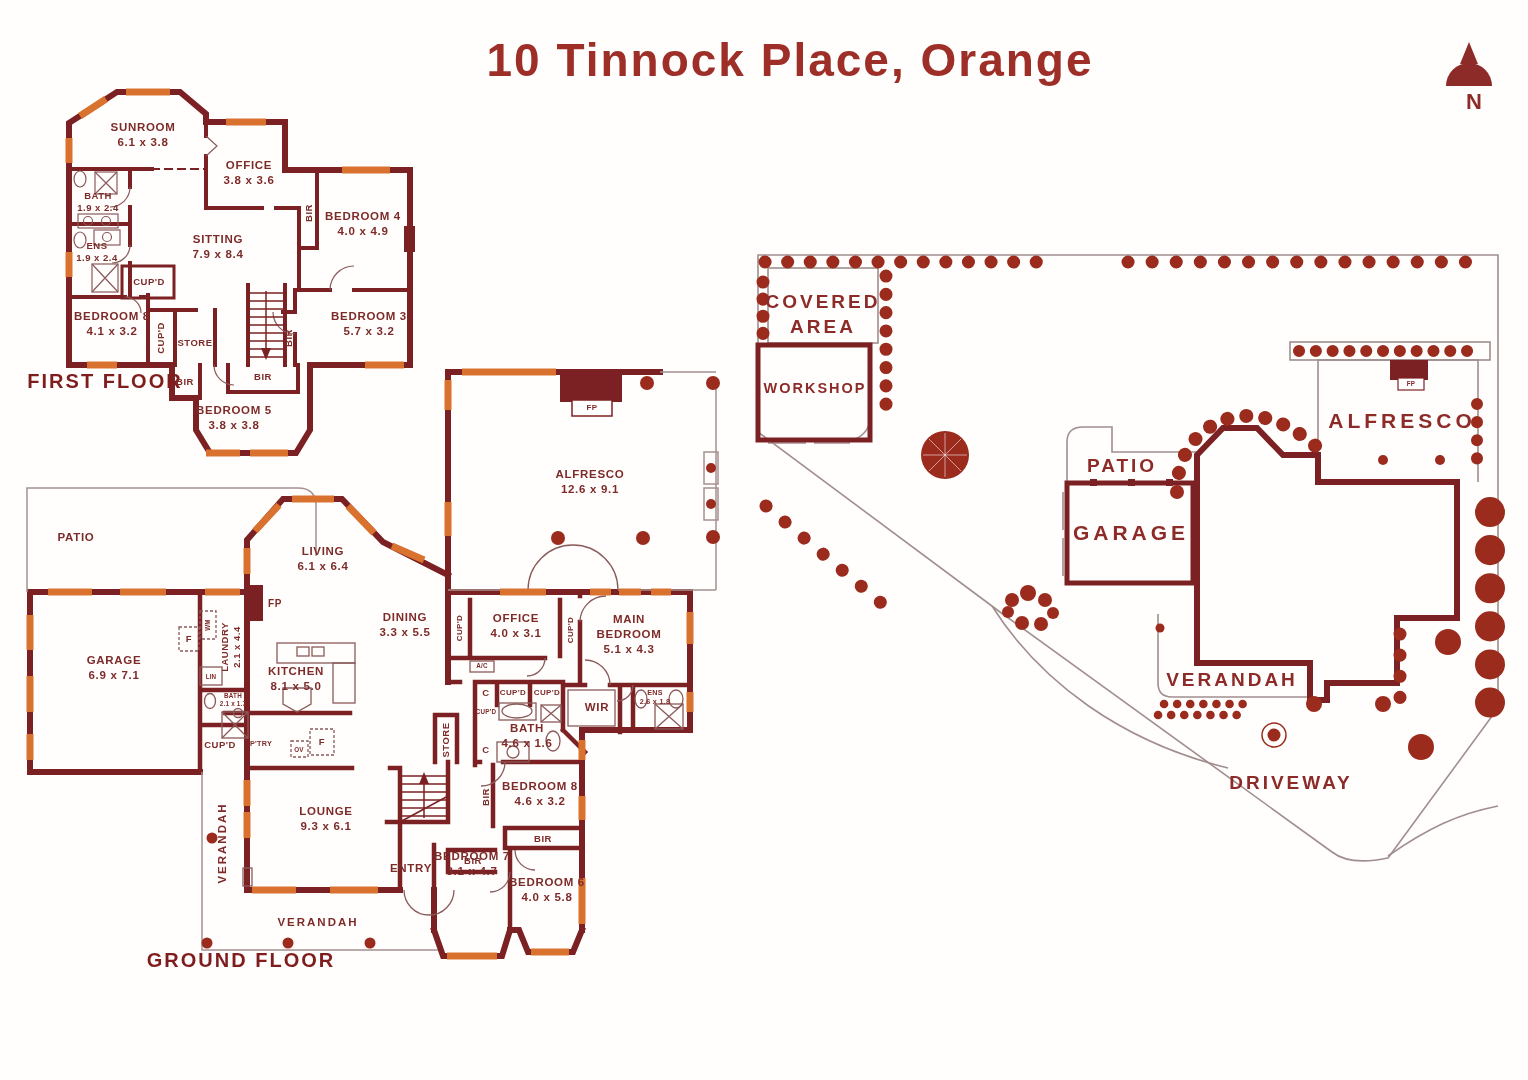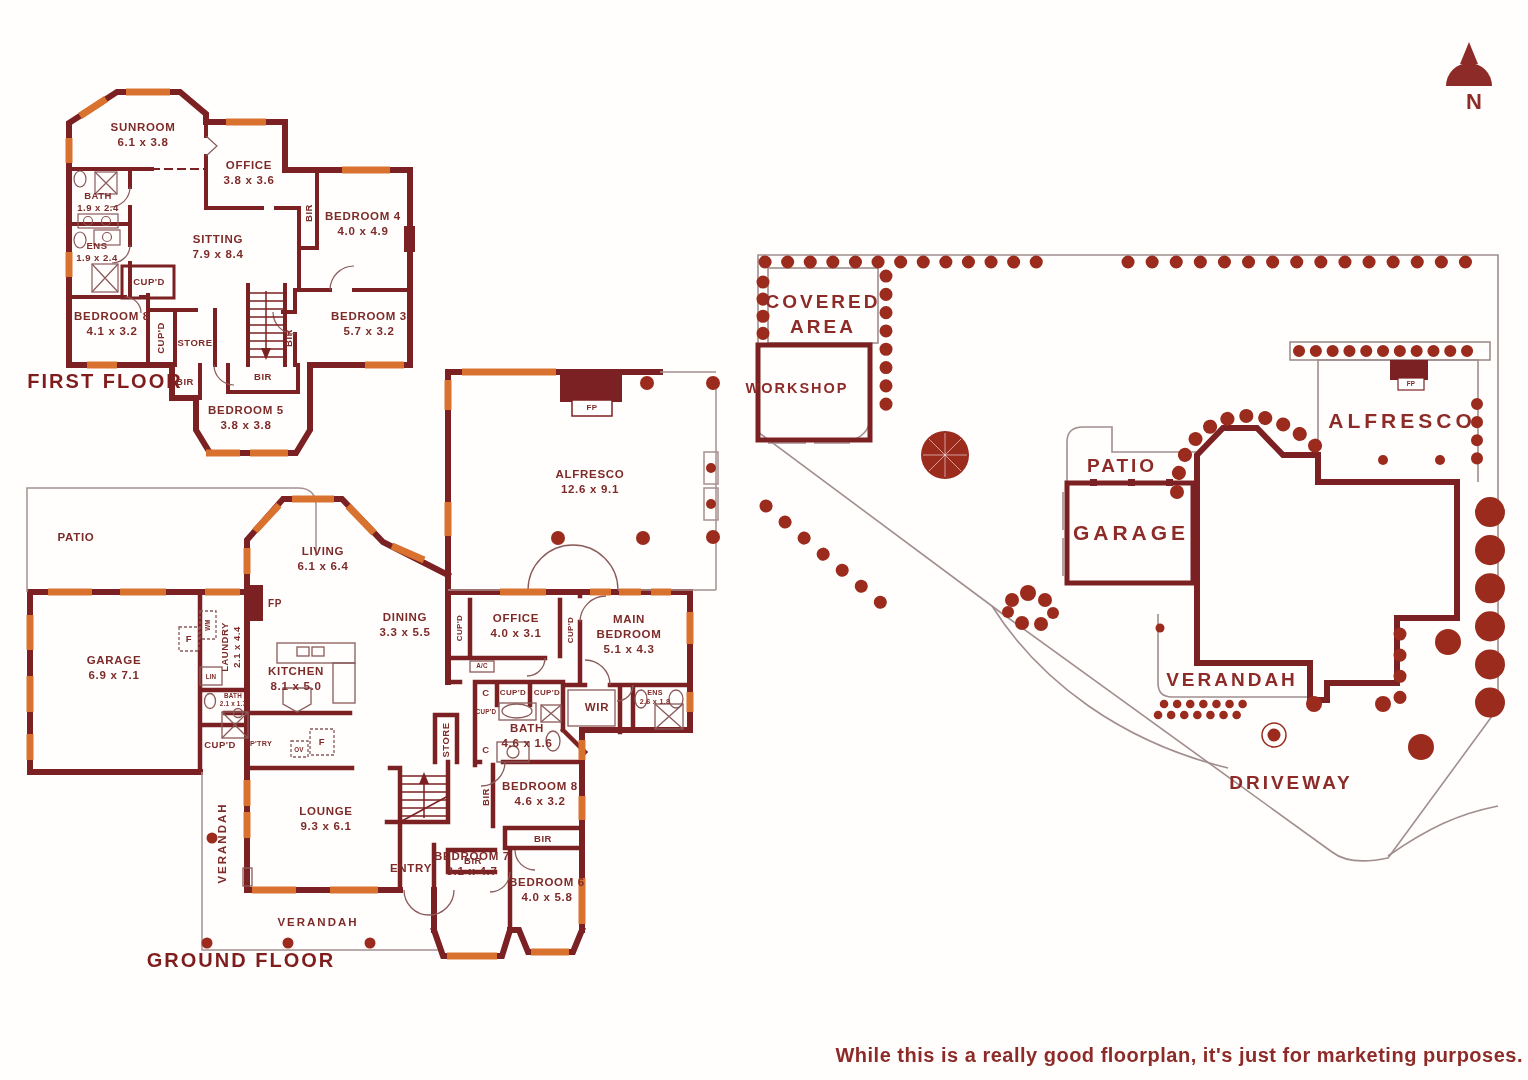--- a/index.html
+++ b/index.html
@@ -191,40 +191,40 @@
     <path d="M 945,433 L 945,477 M 923,455 L 967,455 M 929,439 L 961,471 M 929,471 L 961,439" stroke="#ffffff" stroke-width="1" opacity="0.55" fill="none"></path>
   </g>
 
   <g>
     <path d="M 1446,86 A 23,23 0 0 1 1492,86 Z" fill="#8d2b28"></path>
     <path d="M 1469,86 L 1469,52" stroke="#8d2b28" stroke-width="4" fill="none"></path>
     <polygon points="1460,64 1469,42 1478,64" fill="#8d2b28"></polygon>
   </g>
 </svg>
 
+<div id="title">10 Tinnock Place, Orange</div>
 <div id="north">N</div>
-<div id="disclaimer">While this is a really good floorplan, it's just for marketing purposes.</div>
 
 <div class="lbl" style="left:143px;top:135px"><span>SUNROOM</span><br><span>6.1 x 3.8</span></div>
 <div class="lbl" style="left:249px;top:173px"><span>OFFICE</span><br><span>3.8 x 3.6</span></div>
 <div class="lbl sm" style="left:98px;top:202px"><span>BATH</span><br><span>1.9 x 2.4</span></div>
 <div class="lbl sm" style="left:97px;top:252px"><span>ENS</span><br><span>1.9 x 2.4</span></div>
 <div class="lbl" style="left:218px;top:247px"><span>SITTING</span><br><span>7.9 x 8.4</span></div>
 <div class="lbl" style="left:363px;top:224px"><span>BEDROOM 4</span><br><span>4.0 x 4.9</span></div>
 <div class="lbl sm v" style="left:309px;top:213px">BIR</div>
 <div class="lbl sm" style="left:149px;top:282px">CUP'D</div>
 <div class="lbl" style="left:112px;top:324px"><span>BEDROOM 8</span><br><span>4.1 x 3.2</span></div>
 <div class="lbl sm v" style="left:161px;top:338px">CUP'D</div>
 <div class="lbl sm" style="left:195px;top:343px">STORE</div>
 <div class="lbl sm v" style="left:289px;top:338px">BIR</div>
 <div class="lbl" style="left:369px;top:324px"><span>BEDROOM 3</span><br><span>5.7 x 3.2</span></div>
 <div class="lbl floor" style="left:105px;top:381px">FIRST FLOOR</div>
 <div class="lbl sm" style="left:185px;top:382px">BIR</div>
 <div class="lbl sm" style="left:263px;top:377px">BIR</div>
-<div class="lbl" style="left:246px;top:418px"><span>BEDROOM 5</span><br><span>3.8 x 3.8</span></div>
+<div class="lbl" style="left:234px;top:418px"><span>BEDROOM 5</span><br><span>3.8 x 3.8</span></div>
 
 <div class="lbl" style="left:76px;top:537px">PATIO</div>
 <div class="lbl" style="left:323px;top:559px"><span>LIVING</span><br><span>6.1 x 6.4</span></div>
 <div class="lbl fp" style="left:275px;top:603px">FP</div>
 <div class="lbl" style="left:590px;top:482px"><span>ALFRESCO</span><br><span>12.6 x 9.1</span></div>
 <div class="lbl xs" style="left:592px;top:408px">FP</div>
 <div class="lbl" style="left:114px;top:668px"><span>GARAGE</span><br><span>6.9 x 7.1</span></div>
 <div class="lbl sm" style="left:189px;top:639px">F</div>
 <div class="lbl xxs v" style="left:208px;top:625px">WM</div>
 <div class="lbl sm v" style="left:231px;top:647px"><span>LAUNDRY</span><br><span>2.1 x 4.4</span></div>
@@ -257,21 +257,21 @@
 <div class="lbl sm" style="left:543px;top:839px">BIR</div>
 <div class="lbl" style="left:411px;top:868px">ENTRY</div>
 <div class="lbl sm" style="left:473px;top:861px">BIR</div>
 <div class="lbl" style="left:472px;top:864px"><span>BEDROOM 7</span><br><span>3.1 x 4.7</span></div>
 <div class="lbl" style="left:547px;top:890px"><span>BEDROOM 6</span><br><span>4.0 x 5.8</span></div>
 <div class="lbl v" style="left:222px;top:843px;letter-spacing:2px">VERANDAH</div>
 <div class="lbl" style="left:318px;top:922px;letter-spacing:2px">VERANDAH</div>
 <div class="lbl floor" style="left:241px;top:960px">GROUND FLOOR</div>
 
 <div class="lbl site s19" style="left:823px;top:315px"><span>COVERED</span><br><span>AREA</span></div>
-<div class="lbl site s14" style="left:797px;top:388px">WORKSHOP</div>
+<div class="lbl site s14" style="left:815px;top:388px">WORKSHOP</div>
 <div class="lbl site s19" style="left:1122px;top:466px">PATIO</div>
 <div class="lbl site s21" style="left:1131px;top:533px">GARAGE</div>
 <div class="lbl site s21" style="left:1402px;top:421px">ALFRESCO</div>
 <div class="lbl xxs" style="left:1411px;top:384px">FP</div>
 <div class="lbl site s19" style="left:1232px;top:680px">VERANDAH</div>
 <div class="lbl site s19" style="left:1291px;top:783px">DRIVEWAY</div>
 
 </div>
 
 </body></html>

